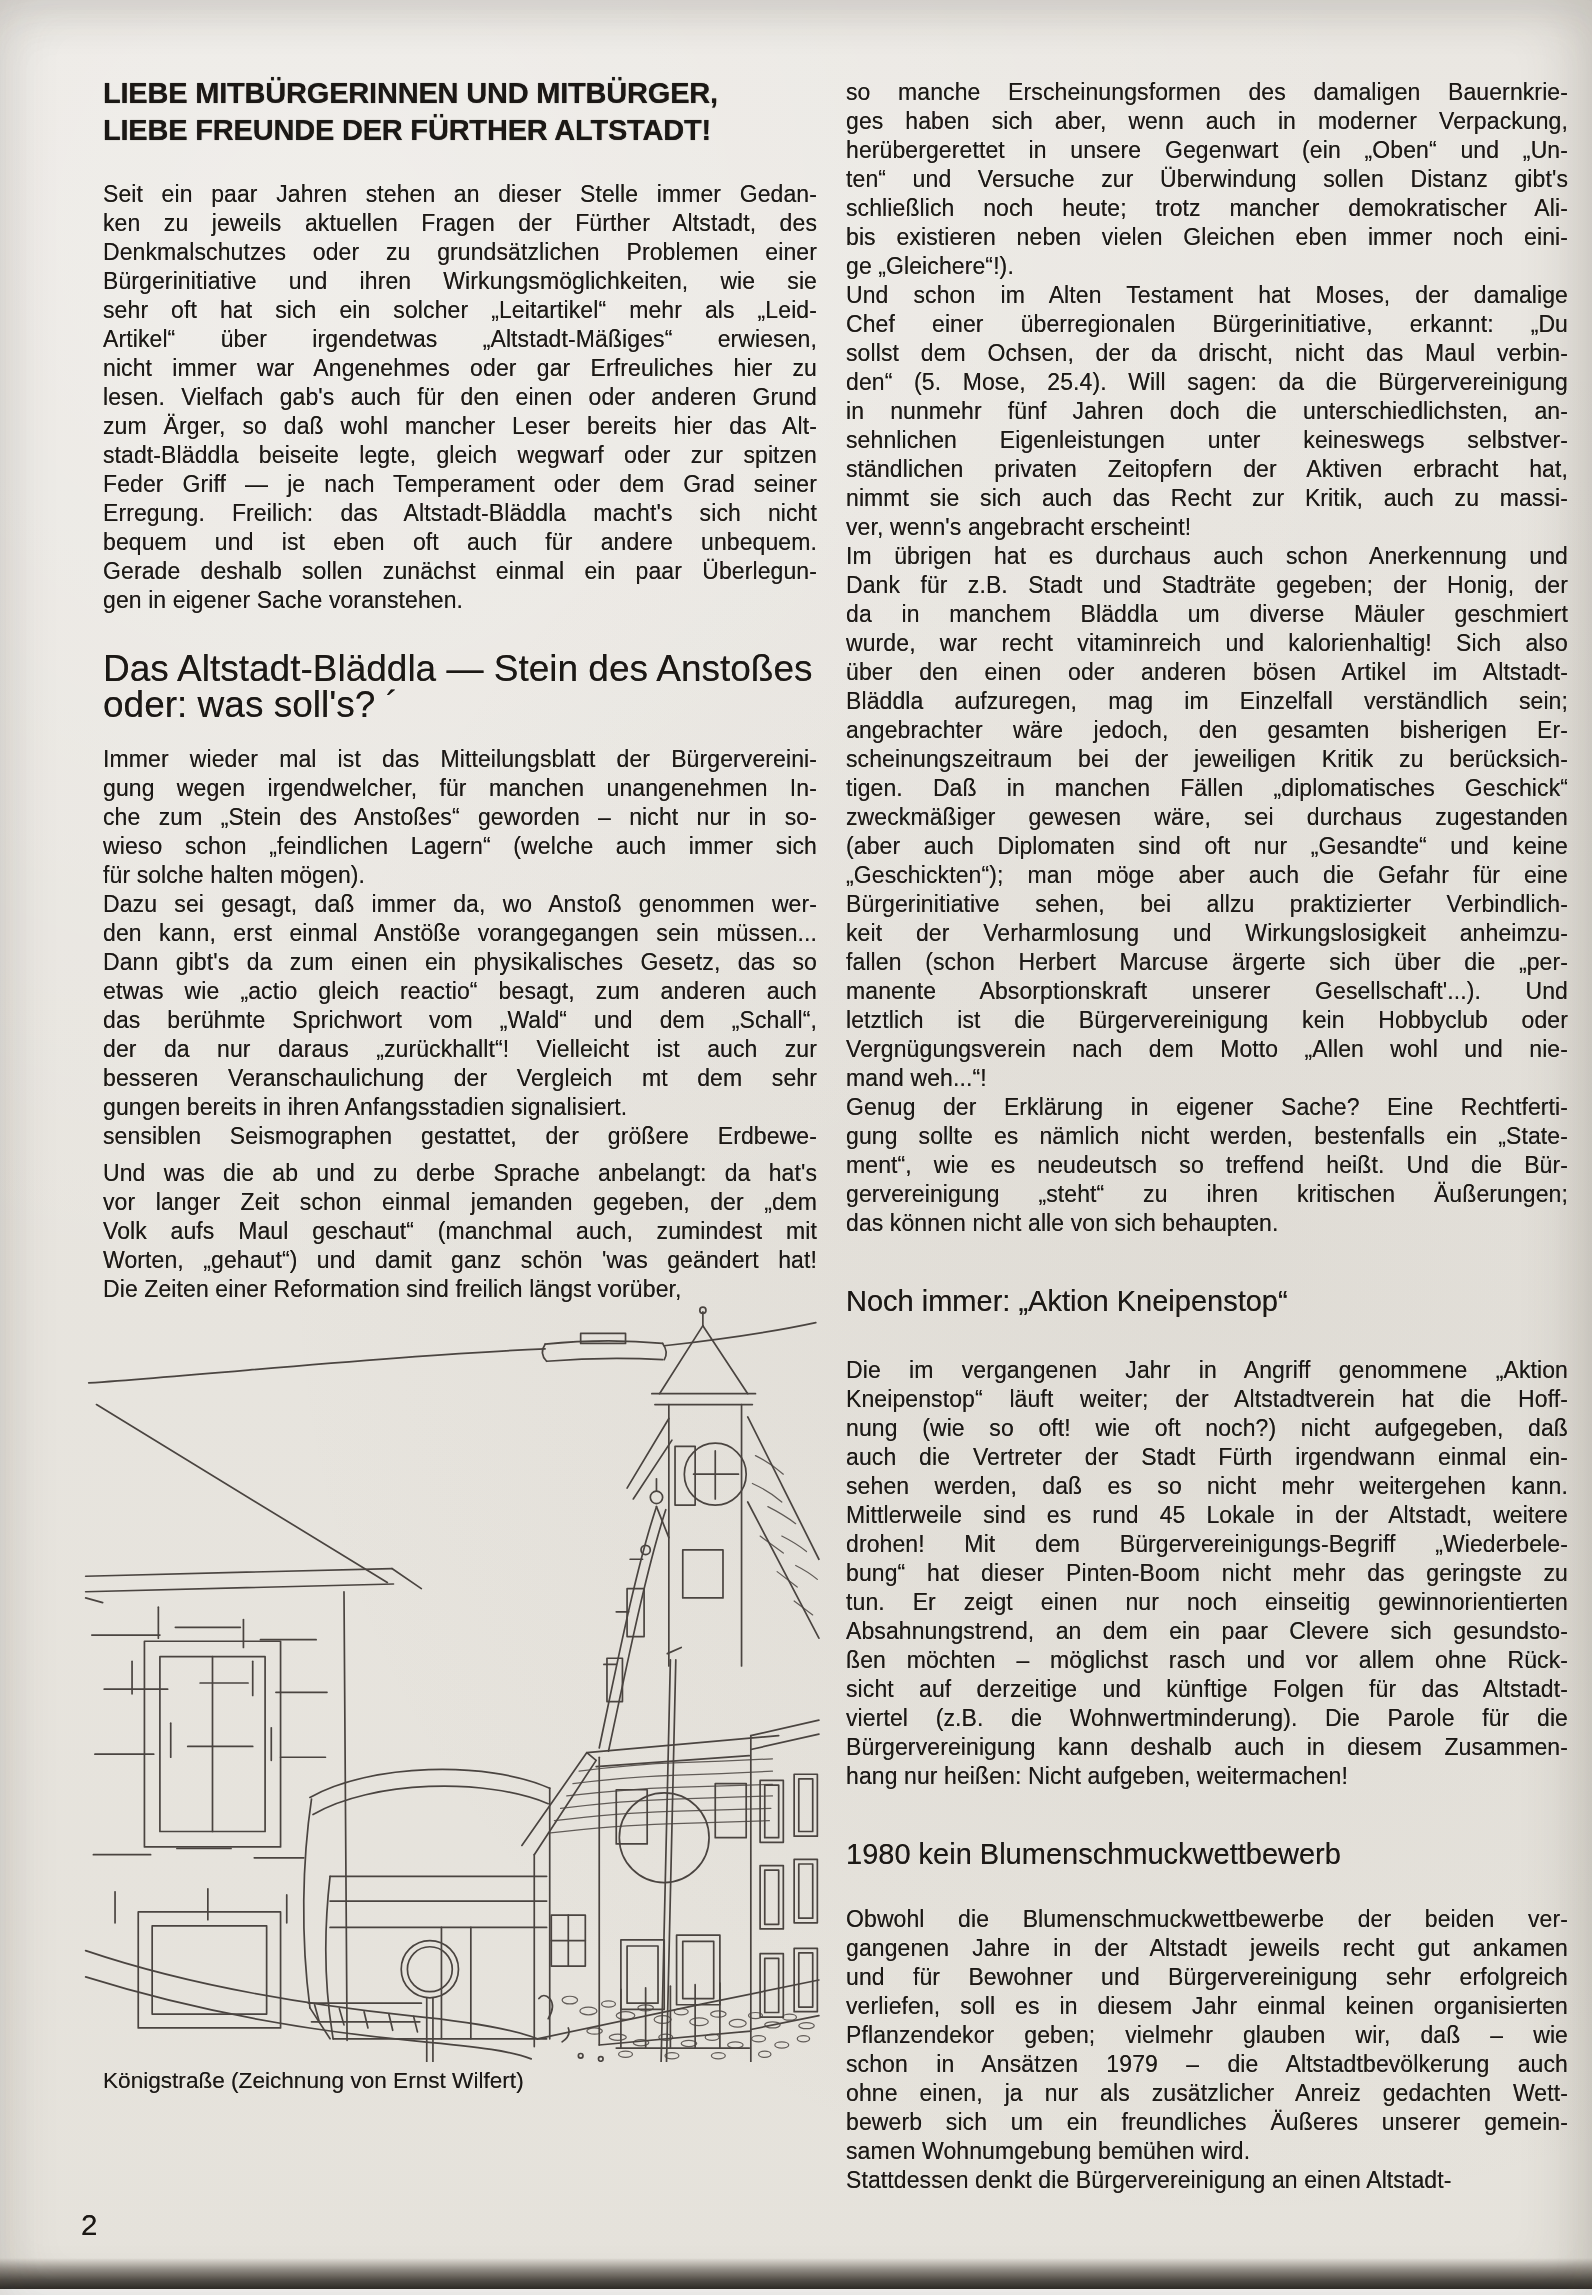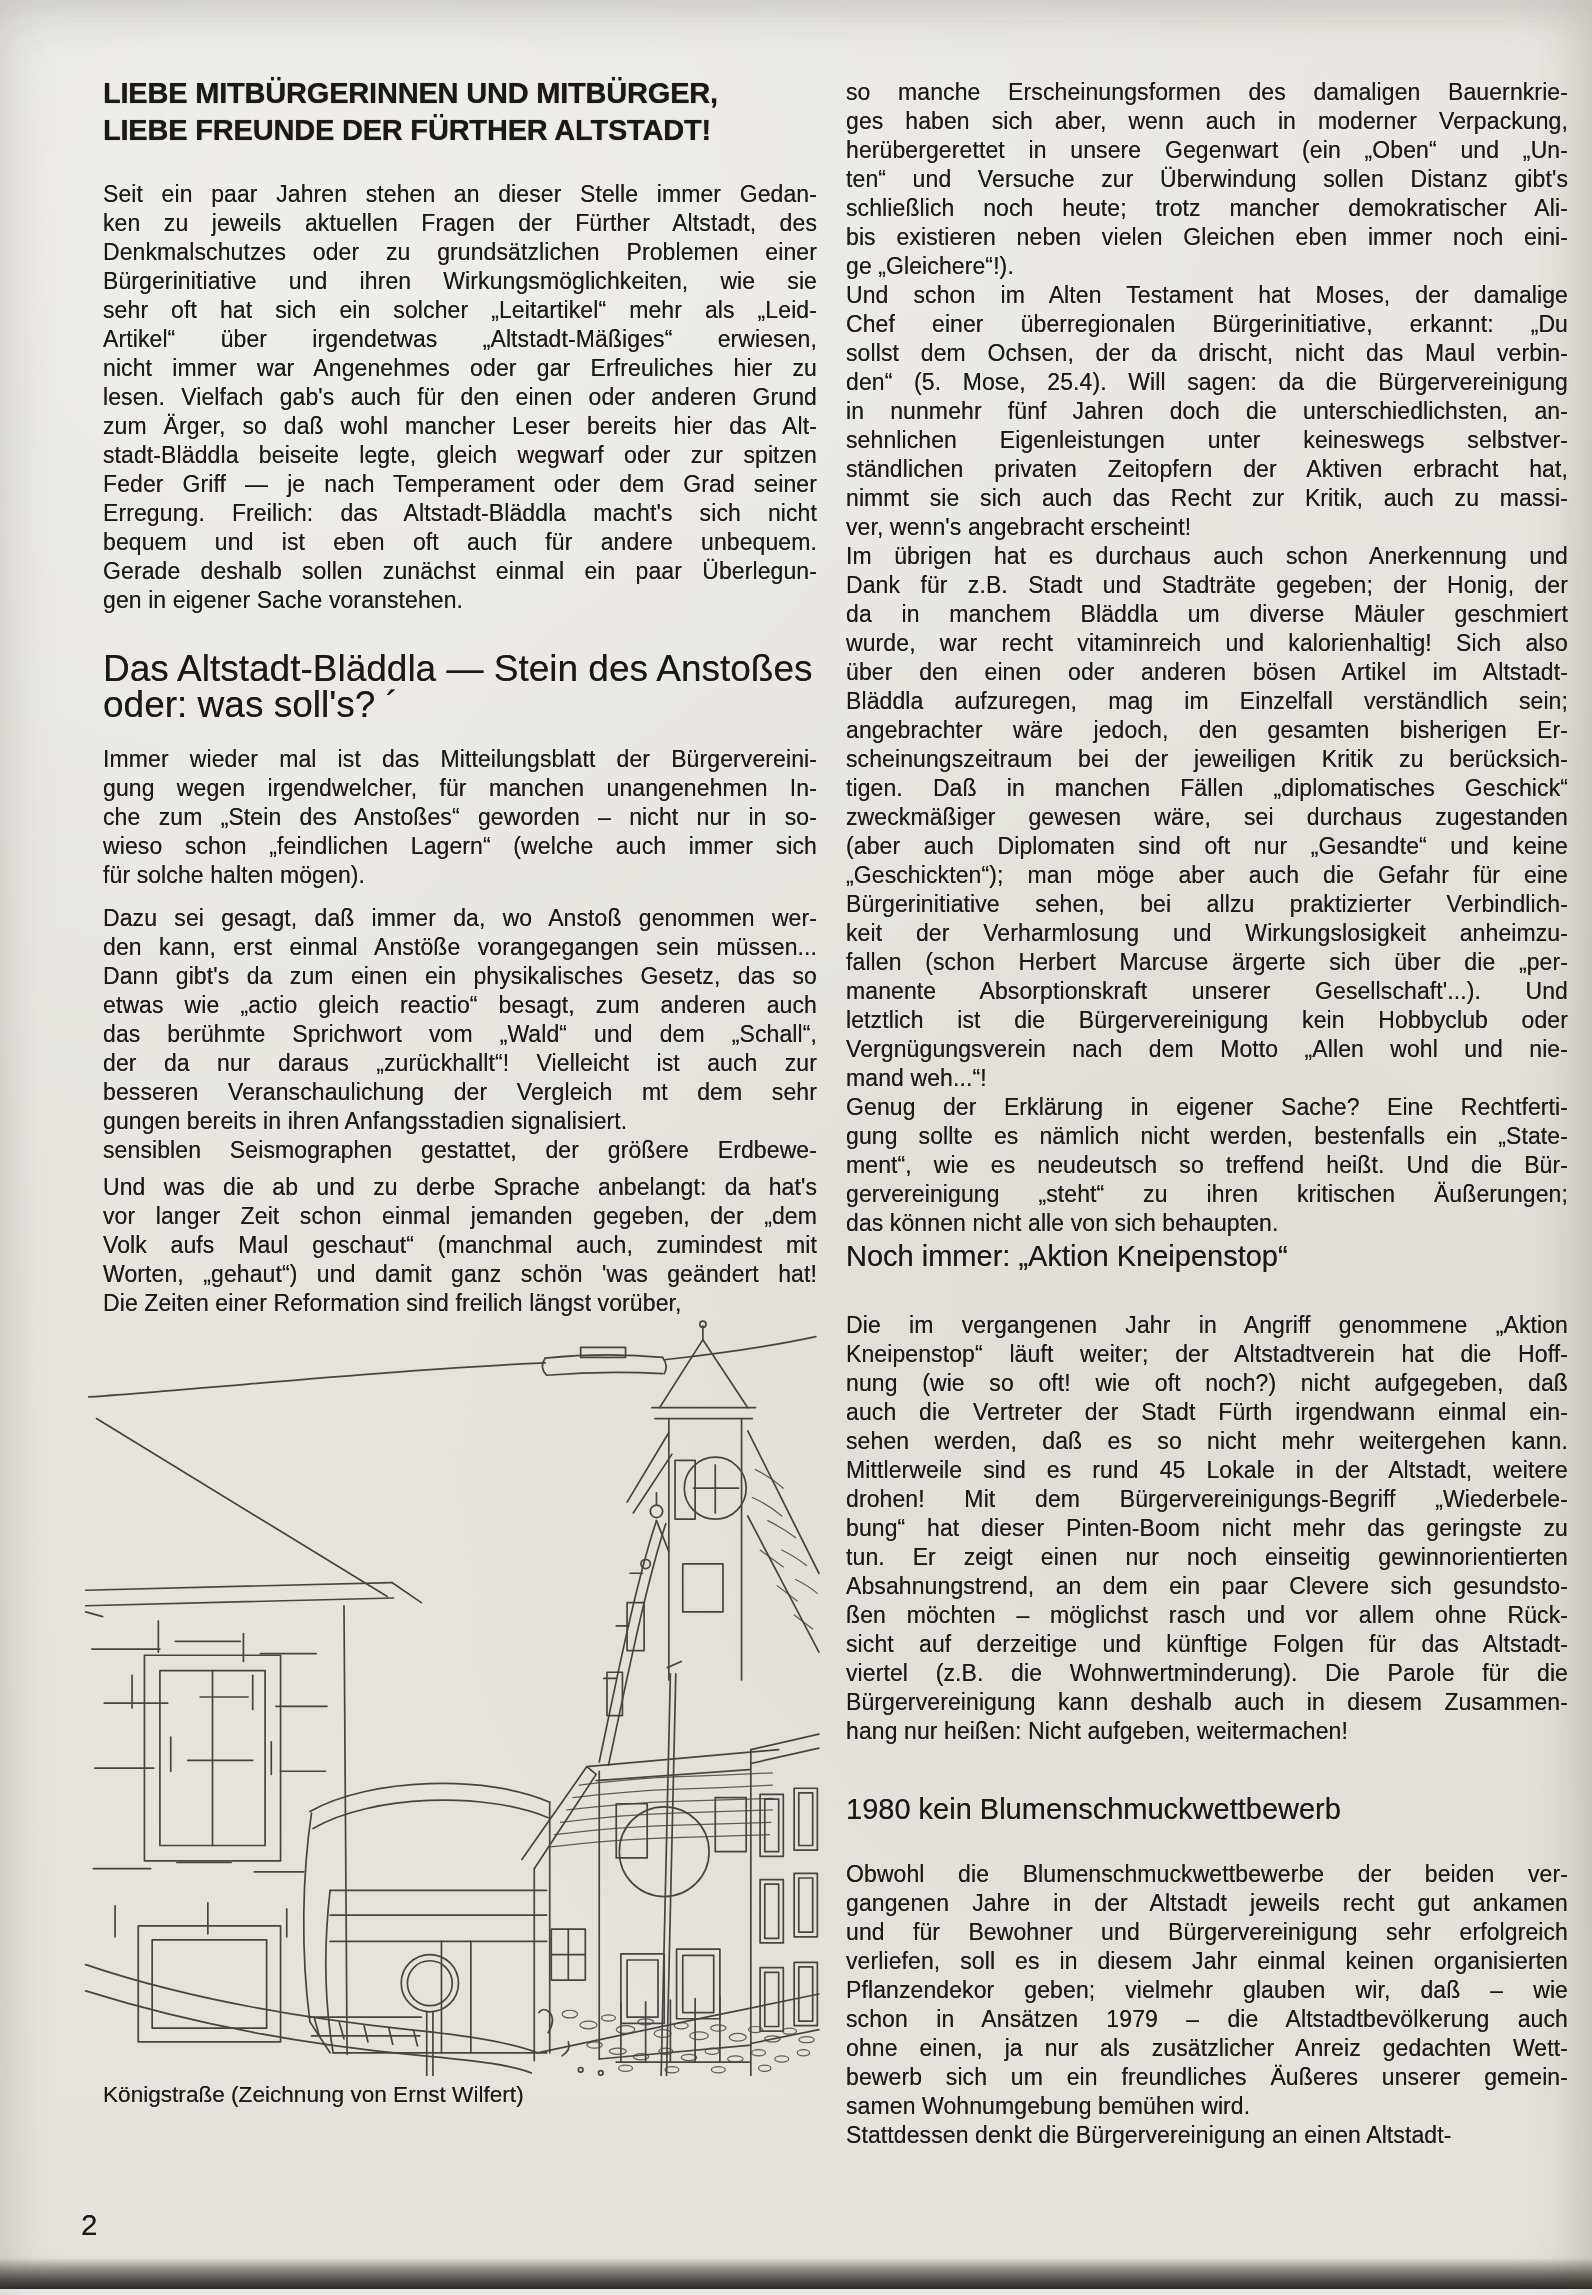--- a/index.html
+++ b/index.html
@@ -94,21 +94,21 @@
       </div>
 
     <div class="body-par" style="margin-top:22px">
         <div class="tline">Immer wieder mal ist das Mitteilungsblatt der Bürgervereini-</div>
         <div class="tline">gung wegen irgendwelcher, für manchen unangenehmen In-</div>
         <div class="tline">che zum „Stein des Anstoßes“ geworden – nicht nur in so-</div>
         <div class="tline">wieso schon „feindlichen Lagern“ (welche auch immer sich</div>
         <div class="tline tline-last">für solche halten mögen).</div>
       </div>
 
-    <div class="body-par" style="margin-top:14px">
+    <div class="body-par" style="">
         <div class="tline">Dazu sei gesagt, daß immer da, wo Anstoß genommen wer-</div>
         <div class="tline">den kann, erst einmal Anstöße vorangegangen sein müssen...</div>
         <div class="tline">Dann gibt's da zum einen ein physikalisches Gesetz, das so</div>
         <div class="tline">etwas wie „actio gleich reactio“ besagt, zum anderen auch</div>
         <div class="tline">das berühmte Sprichwort vom „Wald“ und dem „Schall“,</div>
         <div class="tline">der da nur daraus „zurückhallt“! Vielleicht ist auch zur</div>
         <div class="tline">besseren Veranschaulichung der Vergleich mt dem sehr</div>
         <div class="tline tline-last">gungen bereits in ihren Anfangsstadien signalisiert.</div>
         <div class="tline">sensiblen Seismographen gestattet, der größere Erdbewe-</div>
       </div>
@@ -372,21 +372,21 @@
       </div>
 
     <div class="body-par">
         <div class="tline">Genug der Erklärung in eigener Sache? Eine Rechtferti-</div>
         <div class="tline">gung sollte es nämlich nicht werden, bestenfalls ein „State-</div>
         <div class="tline">ment“, wie es neudeutsch so treffend heißt. Und die Bür-</div>
         <div class="tline">gervereinigung „steht“ zu ihren kritischen Äußerungen;</div>
         <div class="tline tline-last">das können nicht alle von sich behaupten.</div>
       </div>
 
-    <div class="h3" style="">Noch immer: „Aktion Kneipenstop“</div>
+    <div class="h3" style="margin-top:45px">Noch immer: „Aktion Kneipenstop“</div>
 
     <div class="body-par" style="margin-top:37px">
         <div class="tline">Die im vergangenen Jahr in Angriff genommene „Aktion</div>
         <div class="tline">Kneipenstop“ läuft weiter; der Altstadtverein hat die Hoff-</div>
         <div class="tline">nung (wie so oft! wie oft noch?) nicht aufgegeben, daß</div>
         <div class="tline">auch die Vertreter der Stadt Fürth irgendwann einmal ein-</div>
         <div class="tline">sehen werden, daß es so nicht mehr weitergehen kann.</div>
         <div class="tline">Mittlerweile sind es rund 45 Lokale in der Altstadt, weitere</div>
         <div class="tline">drohen! Mit dem Bürgervereinigungs-Begriff „Wiederbele-</div>
         <div class="tline">bung“ hat dieser Pinten-Boom nicht mehr das geringste zu</div>

